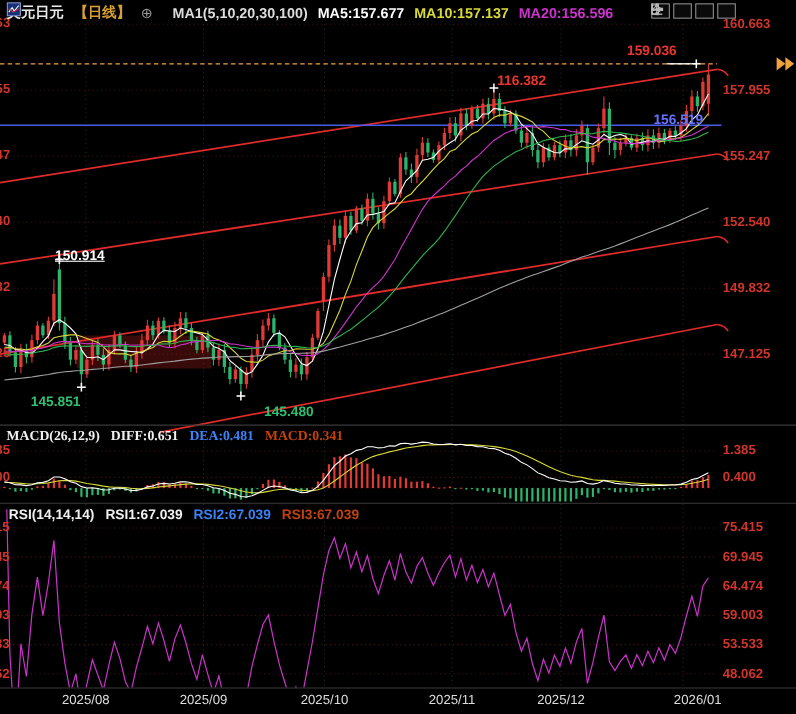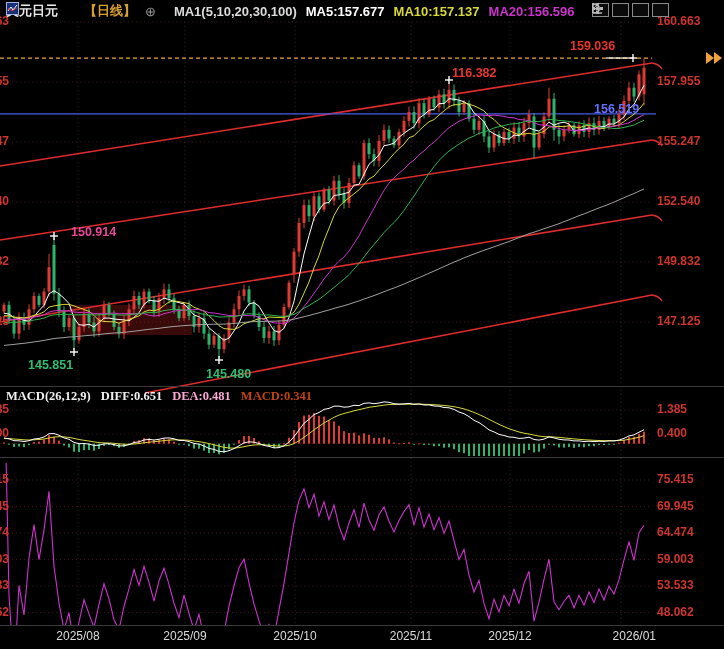--- a/index.html
+++ b/index.html
@@ -2,30 +2,30 @@
 <html><head>
 <meta charset="utf-8">
 <style>
   html,body{margin:0;padding:0;background:#000;}
   .stage{position:relative;width:724px;height:649px;background:#000;overflow:hidden;
          font-family:"Liberation Sans",sans-serif;}
   svg{position:absolute;left:0;top:0;}
   .hdr{position:absolute;left:6px;top:2px;display:flex;align-items:center;gap:9px;
        font-size:13px;font-weight:bold;white-space:nowrap;z-index:5;}
   .hdr .sym{color:#e9e9e9;}
-  .hdr .per{color:#d8a030;margin-left:17px;}
+  .hdr .per{color:#d8a030;}
   .hdr .plus{color:#9a9a9a;font-weight:normal;font-size:13px;}
   .hdr .ma-set{color:#dcdcdc;}
   .ma5{color:#ffffff;} .ma10{color:#d8d838;} .ma20{color:#cc33cc;}
   .toolbar{position:absolute;left:592px;top:3px;display:flex;gap:3px;z-index:6;}
   .tbtn{width:17px;height:14px;border:1px solid #8a8a8a;display:flex;align-items:center;
         justify-content:center;background:#0a0a0a;box-sizing:border-box;cursor:pointer;}
   .subhdr{position:absolute;display:flex;gap:10px;font-size:12.5px;font-weight:bold;
           white-space:nowrap;z-index:5;}
-  .w{color:#f0f0f0;} .y{color:#f9a8d4;} .m{color:#c2410c;}
+  .w{color:#f0f0f0;} .y{color:#3b82f6;} .m{color:#c2410c;}
   .axis-label{position:absolute;left:657px;width:64px;font-size:12px;font-weight:bold;
               color:#ce352c;z-index:4;}
   .axis-frag{position:absolute;left:0;width:9px;overflow:hidden;direction:rtl;font-size:12px;
              font-weight:bold;color:#ce352c;z-index:4;white-space:nowrap;}
   .month{position:absolute;top:629px;width:70px;text-align:center;font-size:12px;
          color:#dcdcdc;z-index:4;}
   .ann{position:absolute;font-size:12.5px;font-weight:bold;z-index:4;white-space:nowrap;}
   .watermark{position:absolute;left:596px;top:589px;font-size:33px;color:rgba(255,255,255,0.92);
              letter-spacing:2px;z-index:7;font-weight:normal;}
 </style>
@@ -569,20 +569,26 @@
     </span>
   </div>
 
   <div class="subhdr" style="left:6px;top:389px;font-family:Liberation Serif, serif;">
     <span class="w">MACD(26,12,9)</span>
     <span class="w">DIFF:0.651</span>
     <span class="y">DEA:0.481</span>
     <span class="m">MACD:0.341</span>
   </div>
 
+  <div class="subhdr" style="left:8px;top:461px;">
+    <span class="w">RSI(14,14,14)</span>
+    <span class="w">RSI1:67.039</span>
+    <span class="y">RSI2:67.039</span>
+    <span class="m">RSI3:67.039</span>
+  </div>
 
 <div class="axis-label" style="top: 14px;">160.663</div>
     <div class="axis-frag" style="top: 14px;">160.663</div>
     <div class="axis-label" style="top: 74px;">157.955</div>
     <div class="axis-frag" style="top: 74px;">157.955</div>
     <div class="axis-label" style="top: 134px;">155.247</div>
     <div class="axis-frag" style="top: 134px;">155.247</div>
     <div class="axis-label" style="top: 194px;">152.540</div>
     <div class="axis-frag" style="top: 194px;">152.540</div>
     <div class="axis-label" style="top: 254px;">149.832</div>
@@ -606,17 +612,17 @@
     <div class="axis-label" style="top: 604.5px;">48.062</div>
     <div class="axis-frag" style="top: 604.5px;">48.062</div>
     <div class="month" style="left: 43px;">2025/08</div>
     <div class="month" style="left: 150px;">2025/09</div>
     <div class="month" style="left: 260px;">2025/10</div>
     <div class="month" style="left: 376px;">2025/11</div>
     <div class="month" style="left: 475px;">2025/12</div>
     <div class="month" style="left: 586px; text-align: right;">2026/01</div>
     <div class="ann" style="left: 570px; top: 39px; color: rgb(232, 53, 46);">159.036</div>
     <div class="ann" style="left: 452px; top: 66px; color: rgb(232, 53, 46);">116.382</div>
-    <div class="ann" style="left: 71px; top: 225px; color: #ec4899;">150.914</div>
+    <div class="ann" style="left: 50px; top: 225px; color: #ffffff; text-decoration: underline;">150.914</div>
     <div class="ann" style="left: 28px; top: 358px; color: rgb(47, 191, 113);">145.851</div>
-    <div class="ann" style="left: 206px; top: 367px; color: rgb(47, 191, 113);">145.480</div>
+    <div class="ann" style="left: 240px; top: 367px; color: rgb(47, 191, 113);">145.480</div>
     <div class="ann" style="left: 594px; top: 102px; color: rgb(100, 114, 255); text-align: center;">156.519</div>
   </div>
 
 </body></html>

